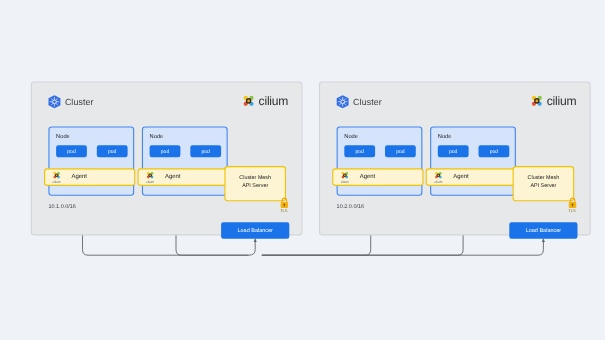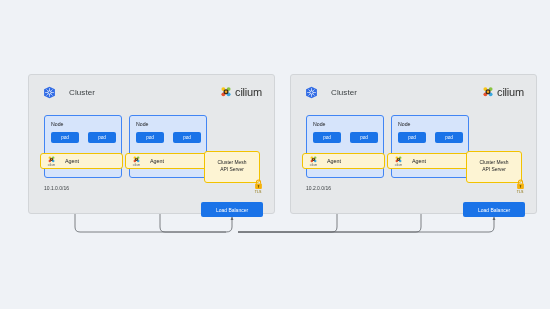--- a/index.html
+++ b/index.html
@@ -39,21 +39,21 @@
     left: 14px;
     right: 12px;
     height: 16px;
   }
   .cluster-brand {
     position: absolute;
     left: 0;
     top: 0;
     display: flex;
     align-items: center;
-    gap: 13px;
+    gap: 3px;
   }
   .cluster-brand .label {
     font-size: 8px;
     color: #3c4043;
     letter-spacing: .1px;
   }
   .k8s-icon { width: 13px; height: 13px; display: block; }
 
   .cilium-brand {
     position: absolute;

